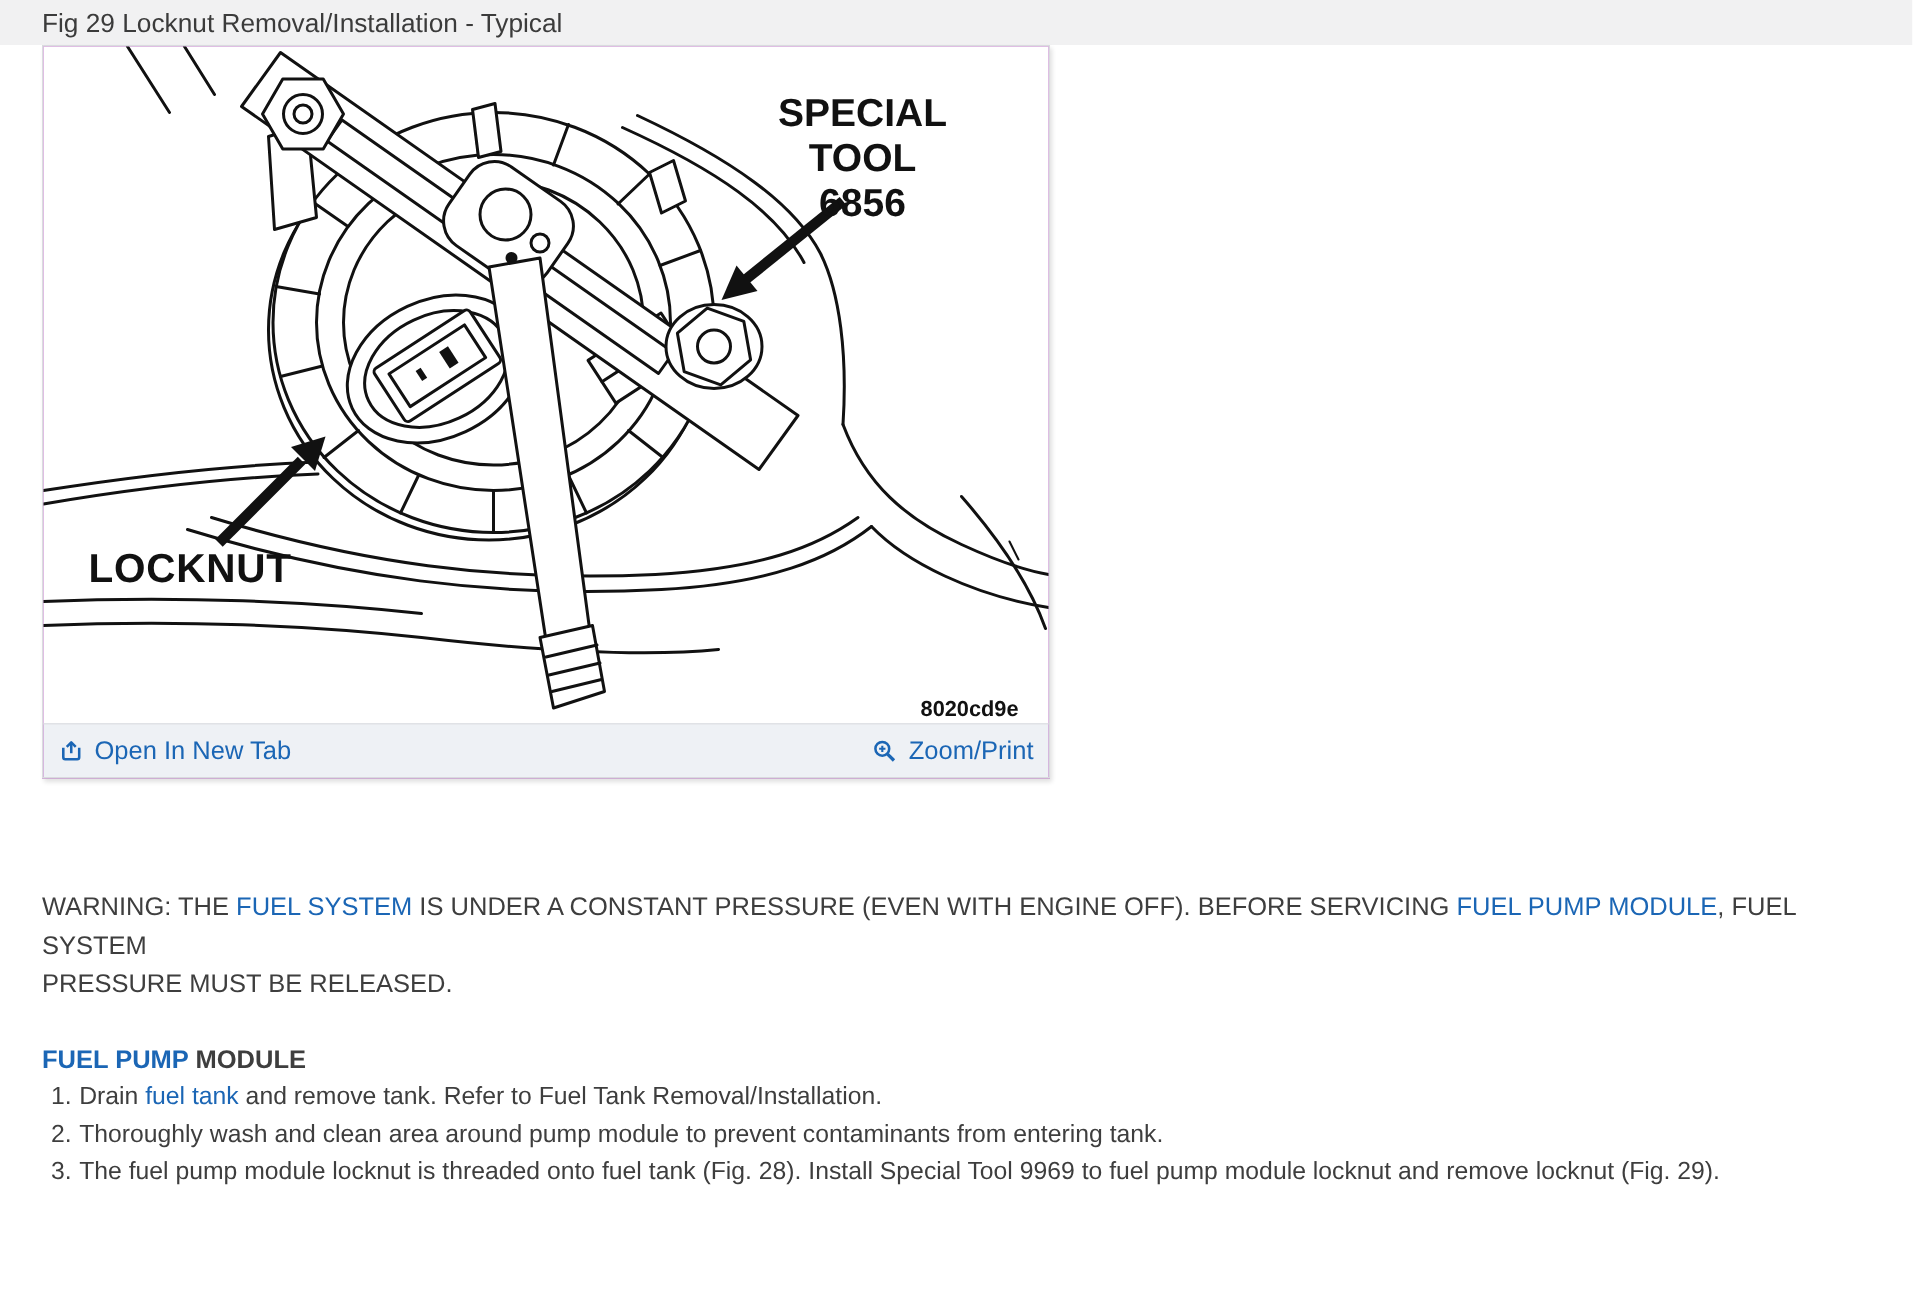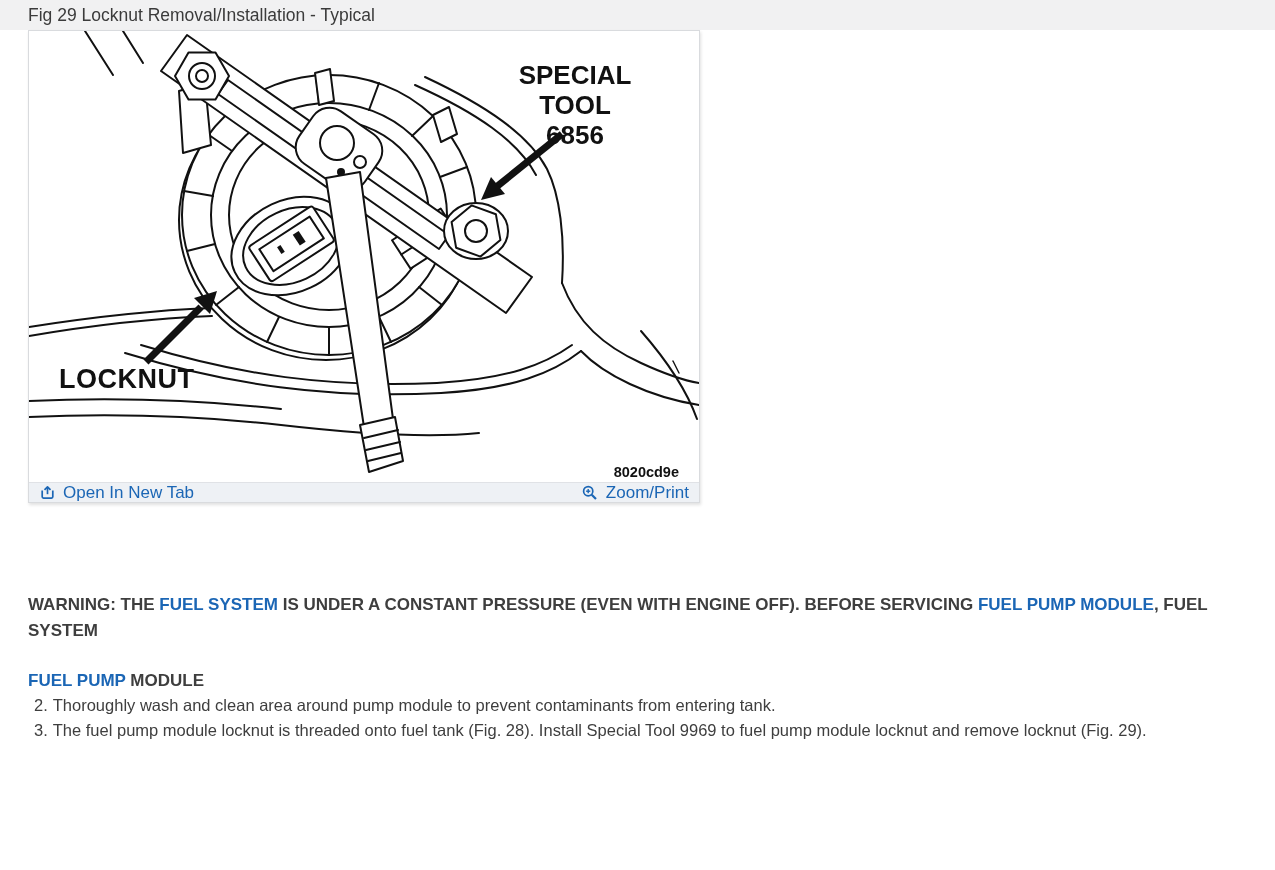--- a/index.html
+++ b/index.html
@@ -25,31 +25,31 @@
     box-shadow:1px 2px 3px rgba(0,0,0,.12);
   }
   .drawing{display:block;width:670px;height:451px;background:#fff;}
   .ink{stroke:#111;fill:none;stroke-width:2;stroke-linecap:round;stroke-linejoin:round;}
   .inkfill{stroke:#111;fill:#fff;stroke-width:2;stroke-linejoin:round;}
   .inkthin{stroke:#111;fill:none;stroke-width:1.4;stroke-linecap:round;}
   .solid{fill:#111;stroke:none;}
   .arrow-shaft{stroke:#111;stroke-width:7;stroke-linecap:butt;}
   .draw-label{font-family:"Liberation Sans",sans-serif;font-weight:bold;fill:#111;}
   .fig-bar{
-    height:20px;background:var(--bar-bg);border-top:1px solid #e0e2e6;
+    height:36px;background:var(--bar-bg);border-top:1px solid #e0e2e6;
     display:flex;align-items:center;justify-content:space-between;
     padding:0 10px;box-sizing:border-box;
   }
   .fig-link{
     display:flex;align-items:center;gap:7px;color:var(--link-blue);
     font-size:17px;text-decoration:none;cursor:pointer;white-space:nowrap;
   }
   .fig-link svg{display:block;}
   .content{position:absolute;left:28px;top:592px;width:1242px;}
-  .warning{font-size:17px;font-weight:bold;line-height:25.5px;margin:0 0 25px 0;}
+  .warning{font-size:17px;font-weight:normal;line-height:25.5px;margin:0 0 25px 0;}
   a.inline-link{color:var(--link-blue);text-decoration:none;cursor:pointer;}
   .module-heading{font-size:17px;font-weight:bold;line-height:25px;}
   .removal{font-size:16.5px;font-weight:bold;line-height:25px;padding-left:6px;}
   .step{font-size:16.5px;line-height:25px;padding-left:6px;white-space:nowrap;}
   .step-num{margin-right:5px;}
   .caution{font-size:16.5px;line-height:25px;margin:25px 0 0 0;}
 </style>
 </head>
 <body>
 
@@ -176,23 +176,24 @@
         <line x1="10.7" y1="10.7" x2="15" y2="15" stroke="#1b66b5" stroke-width="2.2"></line>
         <line x1="7.2" y1="5.1" x2="7.2" y2="9.3" stroke="#1b66b5" stroke-width="1.4"></line>
         <line x1="5.1" y1="7.2" x2="9.3" y2="7.2" stroke="#1b66b5" stroke-width="1.4"></line>
       </svg>
       <span>Zoom/Print</span>
     </a>
   </div>
 </div>
 
 <div class="content">
-  <p class="warning"><span>WARNING: THE </span><a class="inline-link">FUEL SYSTEM</a><span> IS UNDER A CONSTANT PRESSURE (EVEN WITH ENGINE OFF). BEFORE SERVICING </span><a class="inline-link">FUEL PUMP MODULE</a><span>, FUEL SYSTEM</span><br></p>
+  <p class="warning"><span>WARNING: THE </span><a class="inline-link">FUEL SYSTEM</a><span> IS UNDER A CONSTANT PRESSURE (EVEN WITH ENGINE OFF). BEFORE SERVICING </span><a class="inline-link">FUEL PUMP MODULE</a><span>, FUEL SYSTEM</span><br><span>PRESSURE MUST BE RELEASED.</span></p>
 
   <div class="module-heading"><a class="inline-link">FUEL PUMP</a><span> MODULE</span></div>
 
   <div class="steps">
+    <div class="step"><span class="step-num">1.</span><span>Drain </span><a class="inline-link">fuel tank</a><span> and remove tank. Refer to Fuel Tank Removal/Installation.</span></div>
     <div class="step"><span class="step-num">2.</span><span>Thoroughly wash and clean area around pump module to prevent contaminants from entering tank.</span></div>
     <div class="step"><span class="step-num">3.</span><span>The fuel pump module locknut is threaded onto fuel tank (Fig. 28). Install Special Tool 9969 to fuel pump module locknut and remove locknut (Fig. 29).</span></div>
   </div>
 
   <p class="caution"></p>
 </div>
 
 </body></html>

